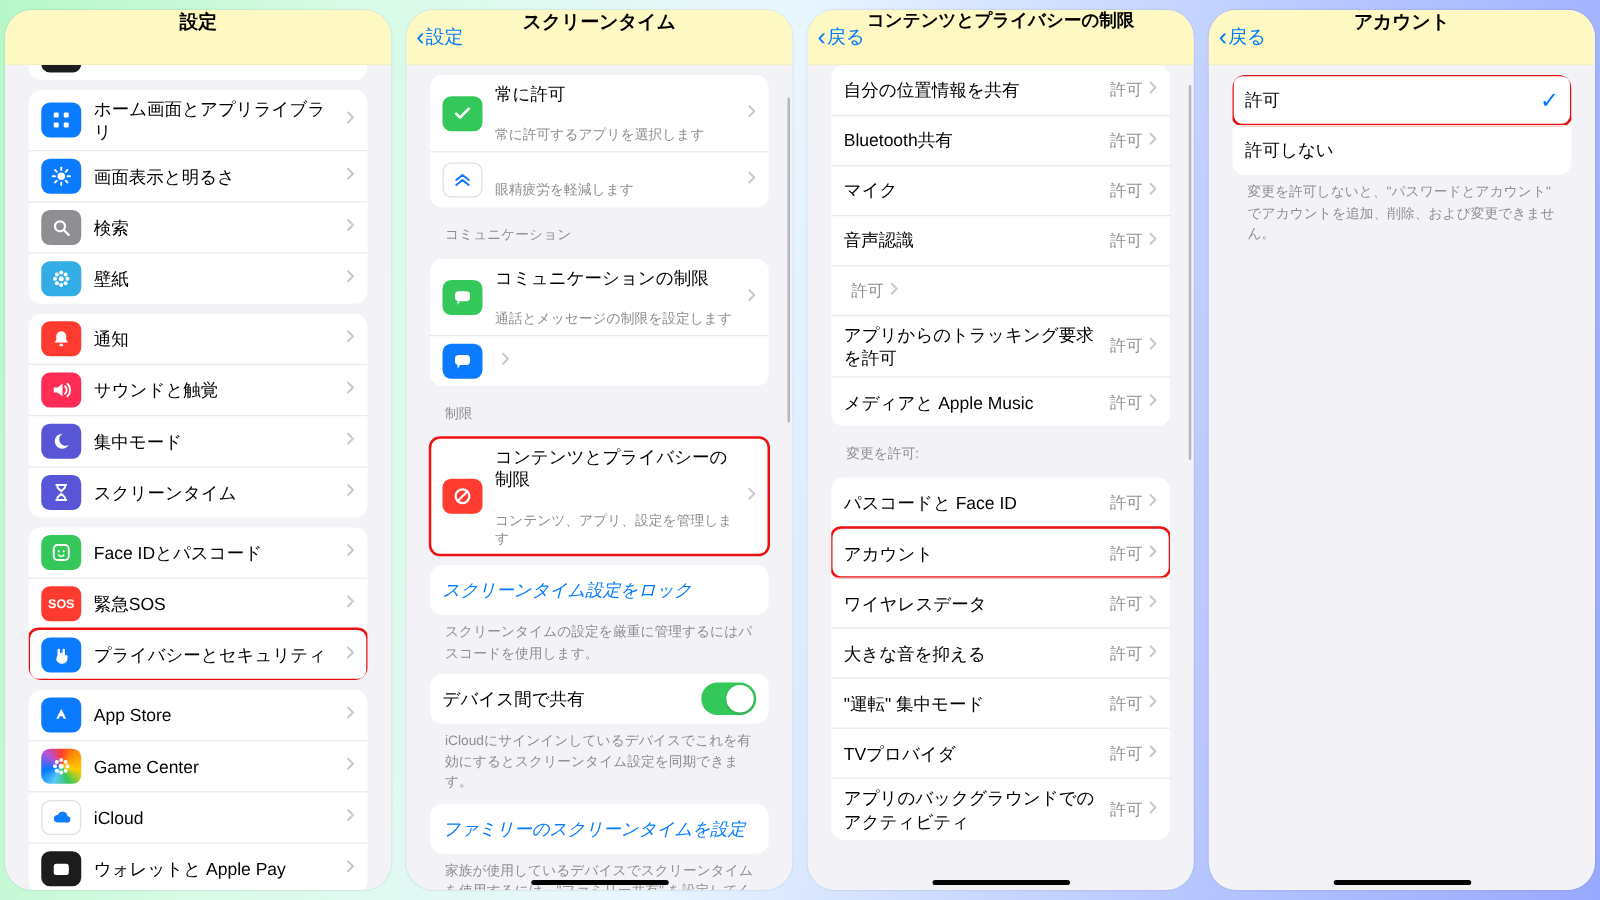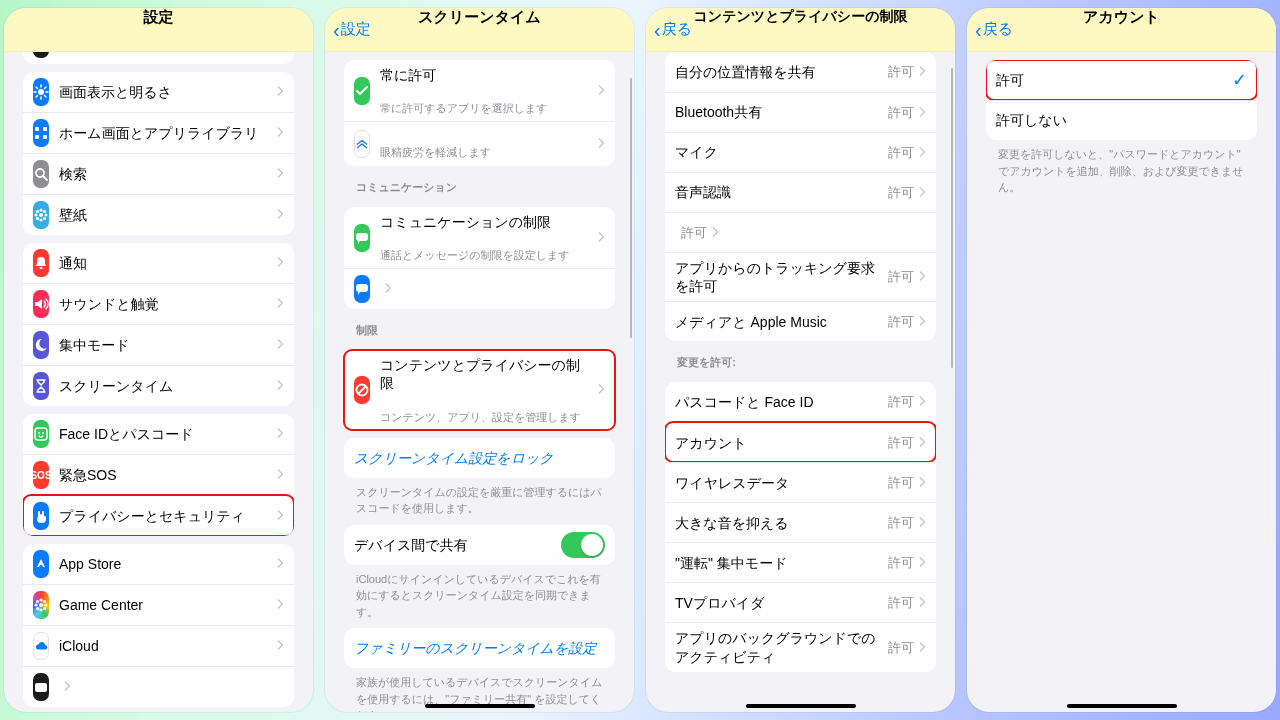--- a/index.html
+++ b/index.html
@@ -32,38 +32,38 @@
   .nav-title { font-weight: 600; font-size: 15px; color: #000; }
   .nav-back {
     position: absolute;
     left: 8px; top: 0; bottom: 0;
     display: flex; align-items: center;
     color: #007aff; font-size: 15px;
     cursor: pointer;
   }
   .nav-back .chev { font-size: 20px; margin-right: 1px; line-height: 1; }
   .content { flex: 1; overflow: hidden; padding: 0 19px 8px; }
-  .sect-header { font-size: 11px; color: #8e8e93; padding: 14px 12px 4px; font-weight: bold; }
+  .sect-header { font-size: 11px; color: #8e8e93; padding: 14px 12px 4px; }
   .group {
     background: #fff;
     border-radius: 10px;
     margin-top: 8px;
     overflow: hidden;
   }
   .row {
     display: flex;
     align-items: center;
     min-height: 40px;
     padding: 6px 10px;
     position: relative;
     cursor: pointer;
   }
   .row + .row { border-top: 1px solid #e9e9ec; }
   .row .icon {
-    width: 16px; height: 28px;
+    width: 32px; height: 28px;
     border-radius: 7px;
     display: flex; align-items: center; justify-content: center;
     margin-right: 10px;
     flex-shrink: 0;
     color: #fff;
   }
   .row .icon svg { width: 16px; height: 16px; }
   .row .labels { flex: 1; min-width: 0; }
   .row .title { font-size: 14px; color: #000; line-height: 1.3; }
   .row .subtitle { font-size: 11px; color: #8e8e93; line-height: 1.3; margin-top: 17px; }
@@ -202,38 +202,38 @@
           <div class="labels">
             <div class="title"></div>
           </div>
           <span class="chevron"></span>
         </div>
       </div>
       <div class="group">
         <div class="row">
           <div class="icon bg-blue">
             <svg viewBox="0 0 16 16">
+              <use href="#i-grid"></use>
+            </svg>
+          </div>
+          <div class="labels">
+            <div class="title">ホーム画面とアプリライブラリ</div>
+          </div>
+          <span class="chevron"><svg width="8" height="12" viewBox="0 0 10 12">
+              <use href="#i-chevron"></use>
+            </svg></span>
+        </div>
+        <div class="row">
+          <div class="icon bg-blue">
+            <svg viewBox="0 0 16 16">
               <use href="#i-sun"></use>
             </svg>
           </div>
           <div class="labels">
             <div class="title">画面表示と明るさ</div>
-          </div>
-          <span class="chevron"><svg width="8" height="12" viewBox="0 0 10 12">
-              <use href="#i-chevron"></use>
-            </svg></span>
-        </div>
-        <div class="row">
-          <div class="icon bg-blue">
-            <svg viewBox="0 0 16 16">
-              <use href="#i-grid"></use>
-            </svg>
-          </div>
-          <div class="labels">
-            <div class="title">ホーム画面とアプリライブラリ</div>
           </div>
           <span class="chevron"><svg width="8" height="12" viewBox="0 0 10 12">
               <use href="#i-chevron"></use>
             </svg></span>
         </div>
         <div class="row">
           <div class="icon bg-gray">
             <svg viewBox="0 0 16 16">
               <use href="#i-search"></use>
             </svg>
@@ -388,20 +388,23 @@
           </div>
           <span class="chevron"><svg width="8" height="12" viewBox="0 0 10 12">
               <use href="#i-chevron"></use>
             </svg></span>
         </div>
         <div class="row">
           <div class="icon bg-black">
             <svg viewBox="0 0 16 16">
               <use href="#i-wallet"></use>
             </svg>
+          </div>
+          <div class="labels">
+            <div class="title">ウォレットと Apple Pay</div>
           </div>
           <span class="chevron"><svg width="8" height="12" viewBox="0 0 10 12">
               <use href="#i-chevron"></use>
             </svg></span>
         </div>
       </div>
     </div>
 </div>
 
 <div class="phone">

